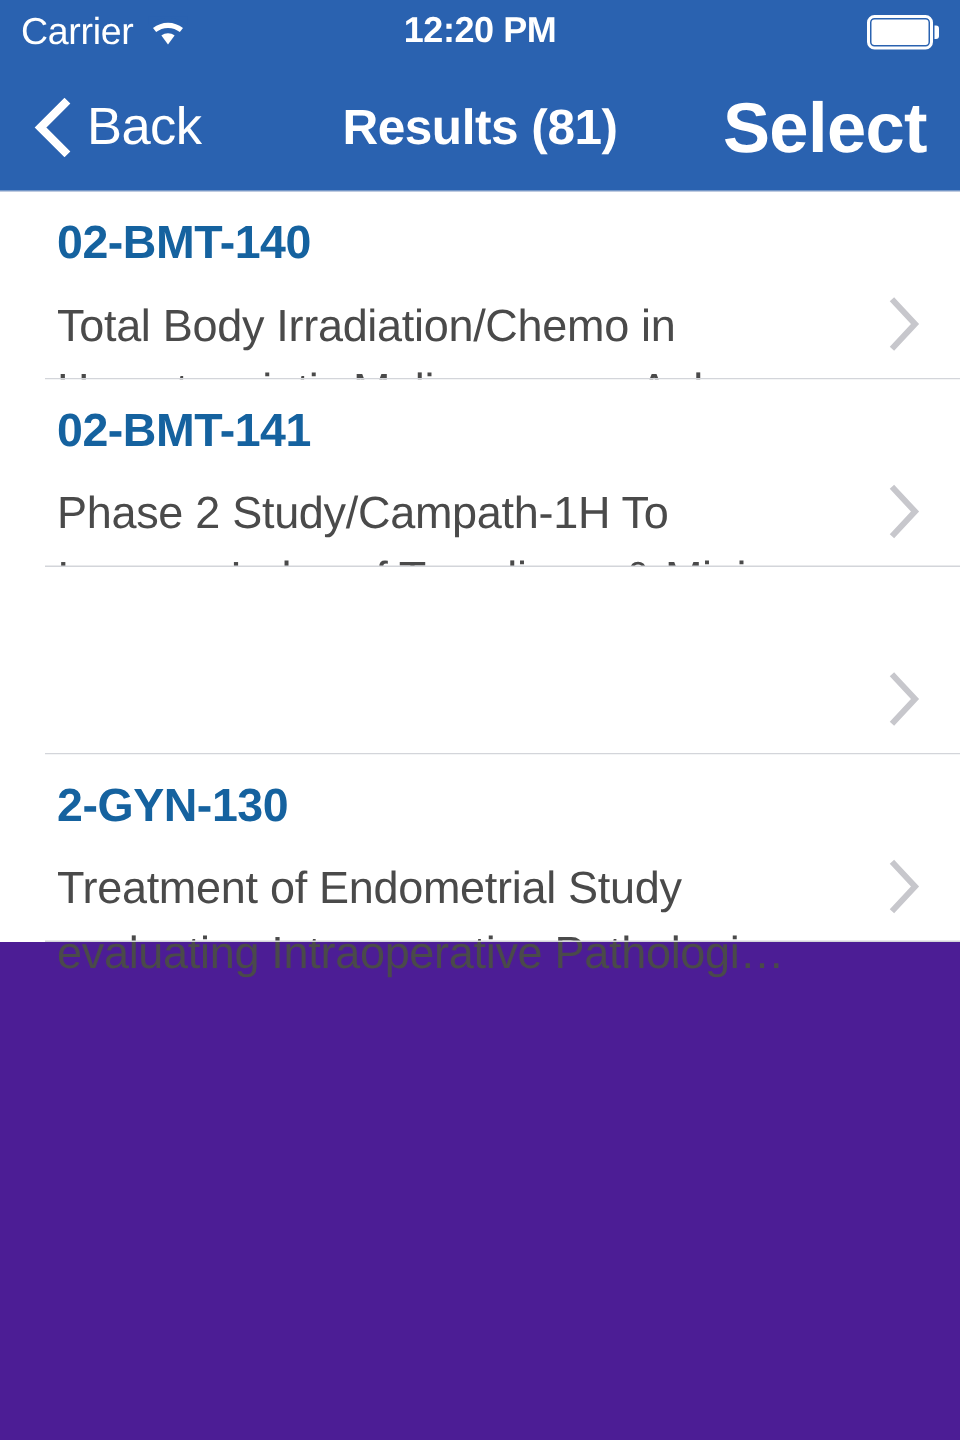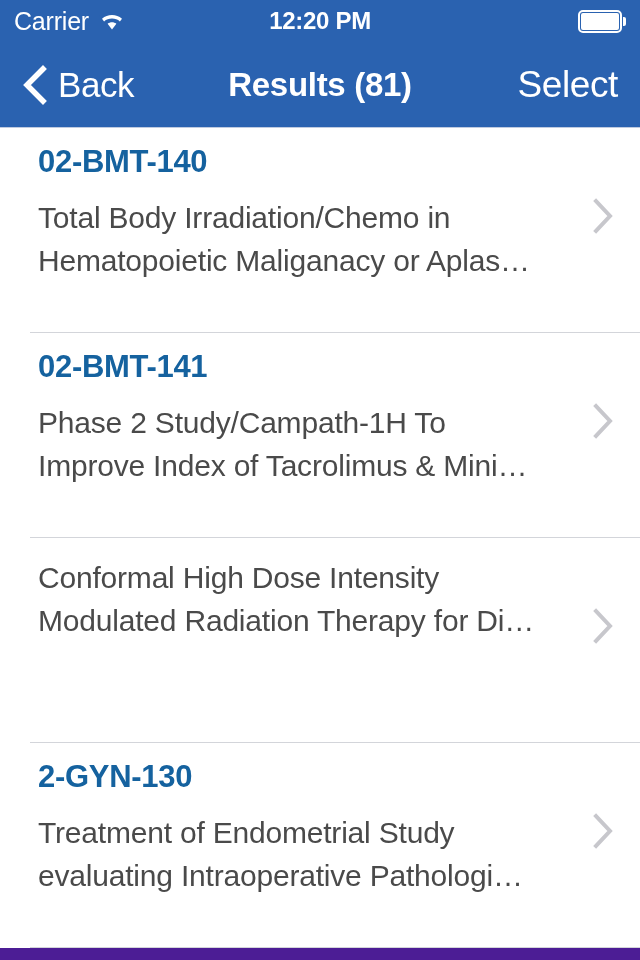--- a/index.html
+++ b/index.html
@@ -63,29 +63,29 @@
   }
   .chev-left { display:block; width:26px; height:40px; flex:none; }
   .nav-back-label { font-size:35px; letter-spacing:-0.4px; line-height:1; }
   .nav-title {
     position:absolute; left:0; right:0; top:0; bottom:0;
     display:flex; align-items:center; justify-content:center;
     color:#ffffff; font-size:33px; font-weight:bold; letter-spacing:-0.3px;
     pointer-events:none;
   }
   .nav-select {
-    margin-left:auto; color:#ffffff; font-size:37px;
-    letter-spacing:-0.4px; line-height:1; cursor:pointer; z-index:2;
+    margin-left:auto; color:#ffffff; font-size:47px;
+    letter-spacing:-0.4px; line-height:1; cursor:pointer; z-index:2;font-weight:bold;
   }
 
   
   .list { position:relative; background:#ffffff; }
   .list-item {
     position:relative;
-    height:205px;
+    height:125px;
     padding:18px 0 0 38px;
     background:#ffffff;
     cursor:pointer;
   }
   .item-id {
     color:#15629f;
     font-size:31px;
     font-weight:bold;
     letter-spacing:-0.3px;
     line-height:1.0;
@@ -173,22 +173,20 @@
 Improve Index of Tacrolimus &amp; Mini…</div>
       <span class="disclosure">
         <svg class="chev-right" viewBox="0 0 26 40" xmlns="http://www.w3.org/2000/svg">
           <polyline points="7,5 21,20 7,35" fill="none" stroke="#c7c7cc" stroke-width="4" stroke-linecap="square" stroke-linejoin="miter"></polyline>
         </svg>
       </span>
       <span class="separator"></span>
     </div>
 
     <div class="list-item">
-      <div class="item-desc">Conformal High Dose Intensity
-Modulated Radiation Therapy for Di…</div>
       <span class="disclosure">
         <svg class="chev-right" viewBox="0 0 26 40" xmlns="http://www.w3.org/2000/svg">
           <polyline points="7,5 21,20 7,35" fill="none" stroke="#c7c7cc" stroke-width="4" stroke-linecap="square" stroke-linejoin="miter"></polyline>
         </svg>
       </span>
       <span class="separator"></span>
     </div>
 
 
     <div class="list-item">

